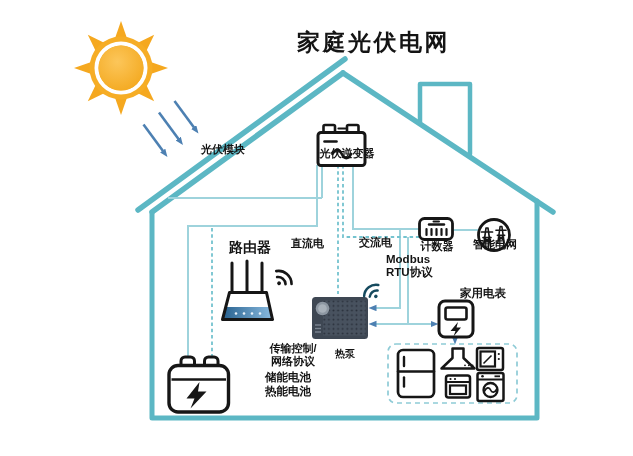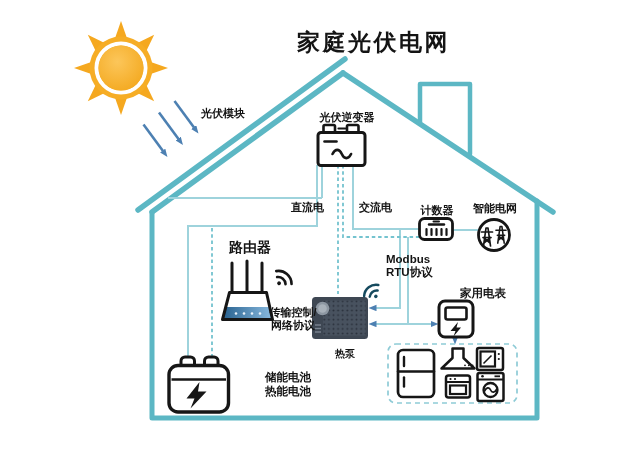--- a/index.html
+++ b/index.html
@@ -1,21 +1,21 @@
 <!DOCTYPE html>
 <html><head>
 <meta charset="utf-8">
 <style>
   html,body{margin:0;padding:0;background:#ffffff;}
   .stage{position:relative;width:633px;height:456px;background:#ffffff;overflow:hidden;
          font-family:"Liberation Sans","DejaVu Sans",sans-serif;}
   .stage svg{position:absolute;left:0;top:0;}
   .lbl{position:absolute;color:#141414;font-weight:bold;white-space:nowrap;line-height:1.1;}
   .title{font-size:23px;letter-spacing:2.5px;text-align:right;}
-  .f11{font-size:11px;}
+  .f11{font-size:11px;margin-top:36px;}
   .f115{font-size:11.5px;padding-left:28px;}
   .f13{font-size:10px;}
   .f14{font-size:14px;}
   .ctr{text-align:center;}
 </style>
 </head>
 <body>
 
 <div class="stage">
 
@@ -210,21 +210,21 @@
       <circle cx="490.5" cy="390" r="7" stroke-width="2.3"></circle>
       <path d="M484.4 391.5 c1.8 -4.5 5 -4.5 6.2 -1.5 c1.2 3 4.4 3 6.2 -1.2" fill="none" stroke-width="1.7"></path>
     </g>
   </g>
 </svg>
 
 <div class="lbl title" style="left:230px;top:30px;width:220px;">家庭光伏电网</div>
 <div class="lbl f11" style="left:201px;top:107px;">光伏模块</div>
 <div class="lbl f11 ctr" style="left:316px;top:111px;width:62px;">光伏逆变器</div>
 <div class="lbl f11" style="left:291px;top:201px;">直流电</div>
-<div class="lbl f11" style="left:359px;top:201px;">交流电</div>
+<div class="lbl f11" style="left:359px;top:201px;font-family:Liberation Mono, monospace;">交流电</div>
 <div class="lbl f11 ctr" style="left:413px;top:204px;width:48px;">计数器</div>
 <div class="lbl f11 ctr" style="left:470px;top:202px;width:50px;">智能电网</div>
 <div class="lbl f14" style="left:229px;top:240px;">路由器</div>
 <div class="lbl f115" style="left:358px;top:253px;">Modbus</div>
 <div class="lbl f115" style="left:358px;top:266px;">RTU协议</div>
 <div class="lbl f115" style="left:432px;top:287px;">家用电表</div>
 <div class="lbl f11 ctr" style="left:266px;top:306px;width:54px;">传输控制/</div>
 <div class="lbl f11 ctr" style="left:266px;top:319px;width:54px;">网络协议</div>
 <div class="lbl f13 ctr" style="left:325px;top:348px;width:40px;">热泵</div>
 <div class="lbl f115" style="left:237px;top:371px;">储能电池</div>

